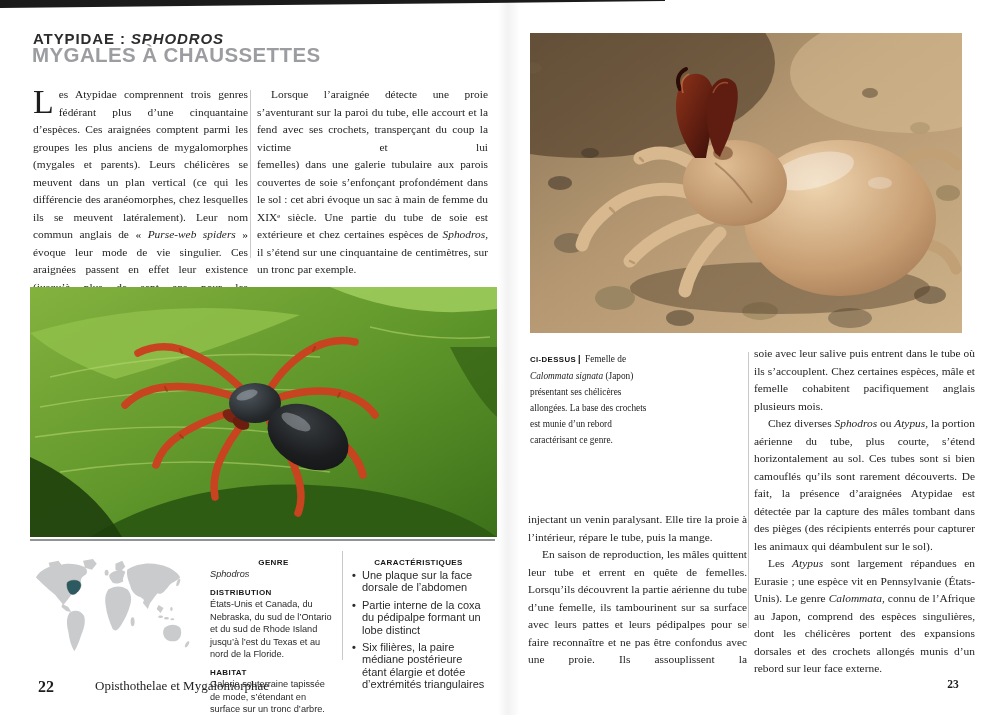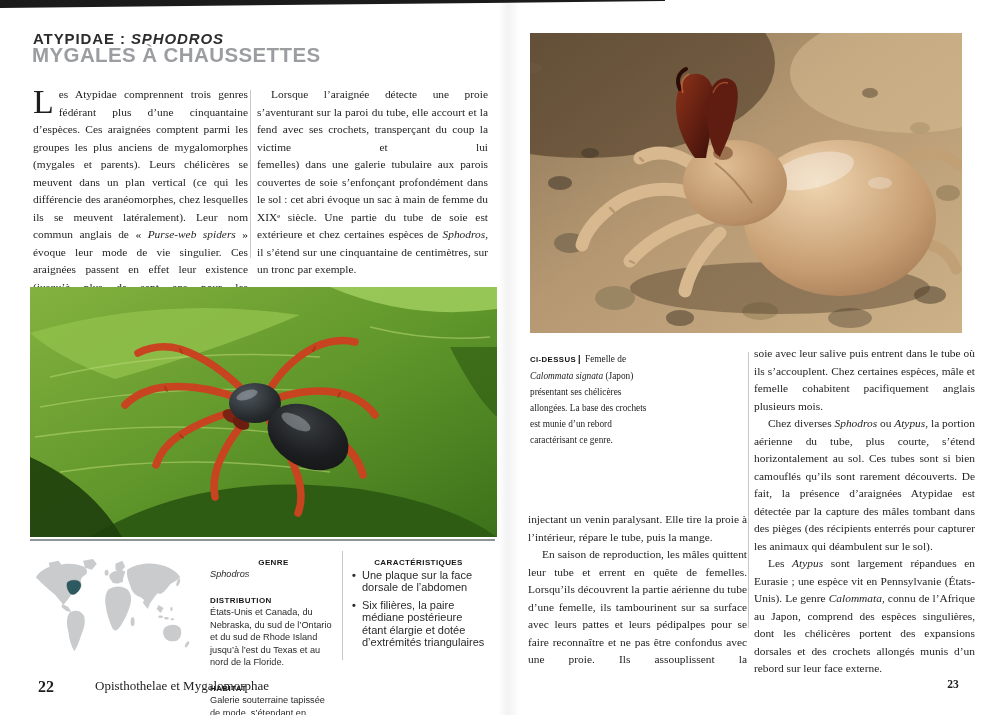--- a/index.html
+++ b/index.html
@@ -55,21 +55,21 @@
   .cap-label{font-family:"Liberation Sans",sans-serif;font-weight:bold;font-size:7.8px;letter-spacing:.4px;color:#111;}
   .cap-bar{font-family:"Liberation Sans",sans-serif;font-weight:bold;color:#111;padding:0 2px;}
 
   
   .info-rule{position:absolute;left:30px;top:539px;width:465px;height:2px;background:var(--rule);}
   .worldmap{position:absolute;left:32px;top:554px;width:162px;height:108px;}
   .info-col-mid{position:absolute;left:210px;top:548px;width:127px;}
   .info-div{position:absolute;left:342px;top:551px;width:1px;height:109px;background:var(--hairline);}
   .info-col-right{position:absolute;left:352px;top:548px;width:133px;}
   .info-label{font-family:"Liberation Sans",sans-serif;font-weight:bold;font-size:8px;
-    letter-spacing:.4px;color:#161616;margin-top:16px;}
+    letter-spacing:.4px;color:#161616;margin-top:8px;}
   .info-label:first-child{margin-top:10px;text-align:center;}
   .info-text{font-family:"Liberation Sans",sans-serif;font-size:9.2px;line-height:12.4px;color:#2a2a2a;margin-top:1px;}
   .genus-value{font-style:italic;}
   .char-list{list-style:none;margin-top:2px;}
   .char-list li{font-family:"Liberation Sans",sans-serif;font-size:11px;line-height:12.4px;
     color:#2a2a2a;padding-left:10px;position:relative;margin-bottom:5px;}
   .char-list li::before{content:"\2022";position:absolute;left:0;top:0;font-weight:bold;}
 
   
   .folio-left{position:absolute;left:38px;top:678px;font-size:16px;font-weight:bold;}
@@ -195,20 +195,21 @@
     <div class="info-label">HABITAT</div>
     <div class="info-text">Galerie souterraine tapissée de mode, s’étendant en surface sur un tronc d’arbre.</div>
   </div>
 
   <div class="info-div"></div>
 
   <div class="info-col-right">
     <div class="info-label">CARACTÉRISTIQUES</div>
     <ul class="char-list">
       <li>Une plaque sur la face dorsale de l’abdomen</li>
+      <li>Partie interne de la coxa du pédipalpe formant un lobe distinct</li>
       <li>Six filières, la paire médiane postérieure étant élargie et dotée d’extrémités triangulaires</li>
     </ul>
   </div>
 
   <div class="folio-left">22</div>
   <div class="footer-title">Opisthothelae et Mygalomorphae</div>
 
   <div class="photo-right">
     <svg viewBox="0 0 432 300" preserveAspectRatio="none">
       <defs>

